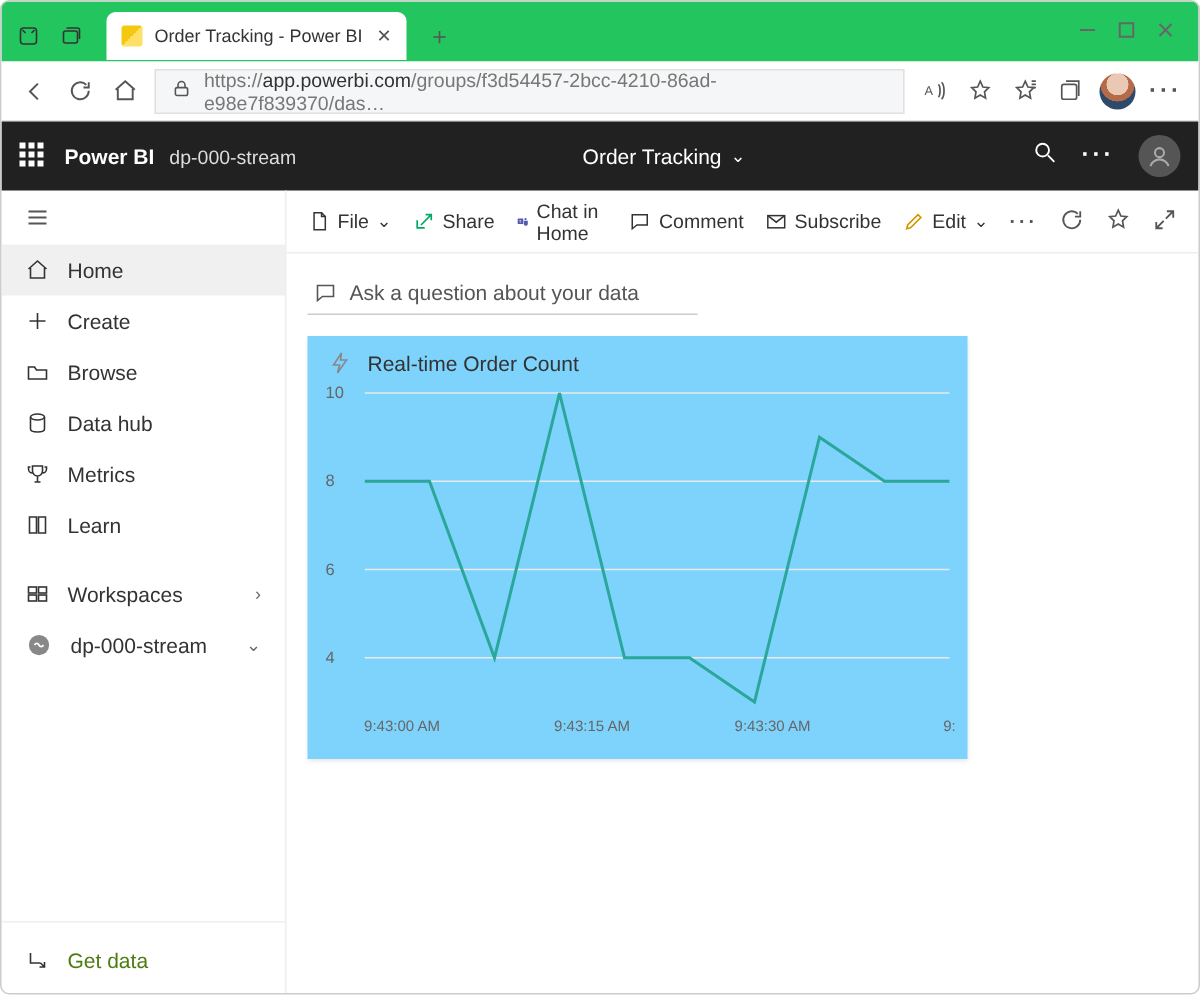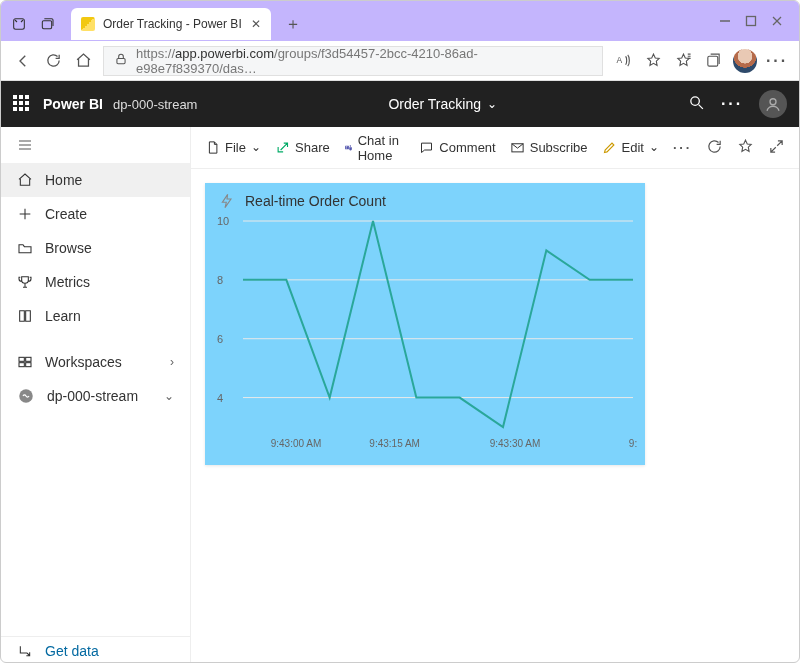--- a/index.html
+++ b/index.html
@@ -1,19 +1,19 @@
 <!DOCTYPE html>
 <html><head>
 <meta charset="utf-8">
 <style>
   * { box-sizing: border-box; margin: 0; padding: 0; font-family: "Segoe UI", Arial, sans-serif; }
   body { width: 800px; height: 663px; background: #fff; overflow: hidden; border: 1px solid #ccc; border-radius: 6px; position: relative; }
 
   
-  .titlebar { height: 40px; display: flex; align-items: flex-end; background: #c4b5fd; padding-left: 8px; }
+  .titlebar { height: 40px; display: flex; align-items: flex-end; background: #22c55e; padding-left: 8px; }
   .titlebar .tc { display:flex; align-items:center; gap:8px; height:100%; padding-top:6px; }
   .sq-icon { width:20px; height:20px; display:flex; align-items:center; justify-content:center; color:#333; }
   .tab { display:flex; align-items:center; gap:8px; background:#fff; border-radius:6px 6px 0 0; padding:6px 10px; height:32px; font-size:12px; color:#333; margin-left:6px; min-width:200px; }
   .tab .favicon { width:14px; height:14px; background:linear-gradient(135deg,#f2c811 50%,#ffe066 50%); border-radius:2px; }
   .tab .close { margin-left:auto; color:#555; font-size:12px; }
   .plus-tab { width:28px; display:flex; align-items:center; justify-content:center; color:#555; }
   .win-controls { margin-left:auto; display:flex; gap:14px; padding:0 16px 10px 0; color:#666; }
   .win-controls svg { width:12px; height:12px; }
 
   .addrbar { height:40px; background:#fff; display:flex; align-items:center; gap:10px; padding:0 12px; border-bottom:1px solid #e0e0e0; }
@@ -38,21 +38,21 @@
   .main { display:flex; height:calc(663px - 40px - 40px - 46px); }
 
   
   .sidebar { width:190px; border-right:1px solid #eee; display:flex; flex-direction:column; }
   .burger { height:36px; display:flex; align-items:center; padding-left:16px; color:#555;}
   .nav-item { height:34px; display:flex; align-items:center; gap:12px; padding:0 16px; font-size:14px; color:#333; cursor:pointer;}
   .nav-item.selected { background:#f0f0f0; }
   .nav-item .chev { margin-left:auto; color:#666; font-size:12px;}
   .nav-sep { height:12px; }
   .nav-item.ws-stream svg circle { fill: #888; }
-  .get-data { margin-top:auto; height:28px; display:flex; align-items:center; gap:12px; padding:0 16px; font-size:14px; color:#0369a1; border-top:1px solid #eee;}
+  .get-data { margin-top:auto; height:50px; display:flex; align-items:center; gap:12px; padding:0 16px; font-size:14px; color:#4d7c0f; border-top:1px solid #eee;}
 
   
   .content { flex:1; display:flex; flex-direction:column; }
   .toolbar { height:42px; border-bottom:1px solid #eee; display:flex; align-items:center; gap:14px; padding:0 14px; font-size:13px; color:#333;}
   .tb-item { display:flex; align-items:center; gap:5px; cursor:pointer;}
   .tb-item svg { width:15px; height:15px; }
   .tb-right { margin-left:auto; display:flex; gap:14px; align-items:center; color:#555;}
 
   .qna { margin:12px 14px 0 14px; display:flex; align-items:center; gap:8px; font-size:14px; color:#555; padding:6px 4px; border-bottom:1px solid #ccc; width:260px;}
 
@@ -216,20 +216,27 @@
           <line x1="12" y1="4" x2="12" y2="20"></line>
           <line x1="4" y1="12" x2="20" y2="12"></line>
         </svg>
       <span>Create</span>
     </div>
     <div class="nav-item">
       <svg viewBox="0 0 24 24" width="16" height="16" fill="none" stroke="#333" stroke-width="1.6">
           <path d="M3 7h6l2 3h10v9H3z"></path>
         </svg>
       <span>Browse</span>
+    </div>
+    <div class="nav-item">
+      <svg viewBox="0 0 24 24" width="16" height="16" fill="none" stroke="#333" stroke-width="1.6">
+          <ellipse cx="12" cy="6" rx="7" ry="3"></ellipse>
+          <path d="M5 6v12c0 1.7 3 3 7 3s7-1.3 7-3V6"></path>
+        </svg>
+      <span>Data hub</span>
     </div>
     <div class="nav-item">
       <svg viewBox="0 0 24 24" width="16" height="16" fill="none" stroke="#333" stroke-width="1.6">
           <path d="M7 4h10v5a5 5 0 0 1-10 0zM9 20h6M12 14v6M5 5H3v2a4 4 0 0 0 4 4M19 5h2v2a4 4 0 0 1-4 4"></path>
         </svg>
       <span>Metrics</span>
     </div>
     <div class="nav-item">
       <svg viewBox="0 0 24 24" width="16" height="16" fill="none" stroke="#333" stroke-width="1.6">
           <path d="M4 4h7v16H4zM13 4h7v16h-7z"></path>
@@ -319,40 +326,46 @@
             </svg></span>
         <span><svg viewBox="0 0 24 24" width="17" height="17" fill="none" stroke="currentColor" stroke-width="1.6">
               <path d="M12 3l2.5 5.5L20 9l-4 4 1 6-5-3-5 3 1-6-4-4 5.5-.5z"></path>
             </svg></span>
         <span><svg viewBox="0 0 24 24" width="17" height="17" fill="none" stroke="currentColor" stroke-width="1.7">
               <path d="M4 20l7-7M20 4l-7 7M4 14v6h6M20 10V4h-6"></path>
             </svg></span>
       </div>
     </div>
 
+    <div class="qna">
+      <svg viewBox="0 0 24 24" width="16" height="16" fill="none" stroke="#555" stroke-width="1.6">
+          <path d="M4 5h16v11H9l-5 4z"></path>
+        </svg>
+      <span>Ask a question about your data</span>
+    </div>
 
     <div class="tile">
       <div class="tile-head">
         <svg viewBox="0 0 24 24" width="16" height="16" fill="none" stroke="#888" stroke-width="1.6">
             <path d="M13 2L5 14h6l-2 8 9-13h-6z"></path>
           </svg>
         <span>Real-time Order Count</span>
       </div>
       <div class="chart-wrap" id="chart-wrap">
           <svg class="chart" width="400" height="232">
             <line class="gridline" x1="0" y1="182.57142857142858" x2="390" y2="182.57142857142858"></line>
             <line class="gridline" x1="0" y1="123.71428571428571" x2="390" y2="123.71428571428571"></line>
             <line class="gridline" x1="0" y1="64.85714285714286" x2="390" y2="64.85714285714286"></line>
             <line class="gridline" x1="0" y1="6" x2="390" y2="6"></line>
             <path class="series" d="M 0 64.85714285714286 L 43.33333333333333 64.85714285714286 L 86.66666666666666 182.57142857142858 L 130 6 L 173.33333333333331 182.57142857142858 L 216.66666666666669 182.57142857142858 L 260 212 L 303.3333333333333 35.42857142857144 L 346.66666666666663 64.85714285714286 L 390 64.85714285714286"></path>
           </svg>
           <div class="y-label" style="top: 182.571px;">4</div>
           <div class="y-label" style="top: 123.714px;">6</div>
           <div class="y-label" style="top: 64.8571px;">8</div>
           <div class="y-label" style="top: 6px;">10</div>
-          <div class="x-label" style="left: 81px;">9:43:00 AM</div>
+          <div class="x-label" style="left: 53px;">9:43:00 AM</div>
           <div class="x-label" style="left: 179.667px;">9:43:15 AM</div>
           <div class="x-label" style="left: 300px;">9:43:30 AM</div>
           <div class="x-label" style="left: 418px;">9:</div>
         </div>
     </div>
   </div>
 </div>
 
 </body></html>

